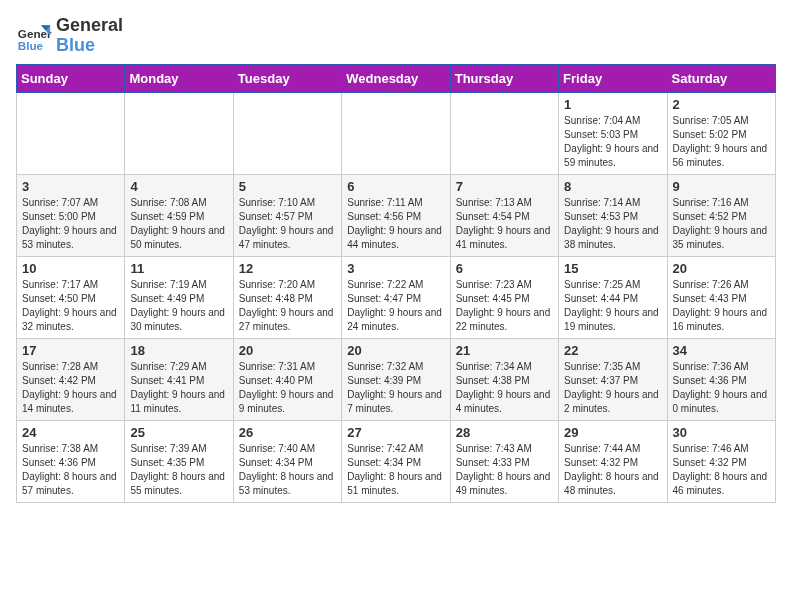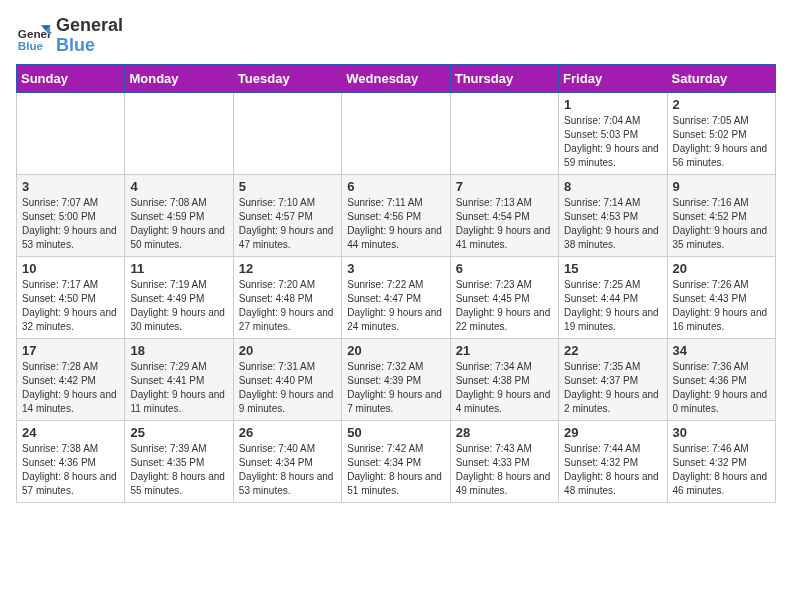--- a/index.html
+++ b/index.html
@@ -234,21 +234,21 @@
         </td>
         <td>
           <span class="day-num">25</span>
           <div class="day-info">Sunrise: 7:39 AM<br>Sunset: 4:35 PM<br>Daylight: 8 hours and 55 minutes.</div>
         </td>
         <td>
           <span class="day-num">26</span>
           <div class="day-info">Sunrise: 7:40 AM<br>Sunset: 4:34 PM<br>Daylight: 8 hours and 53 minutes.</div>
         </td>
         <td>
-          <span class="day-num">50</span>
+          <span class="day-num">27</span>
           <div class="day-info">Sunrise: 7:42 AM<br>Sunset: 4:34 PM<br>Daylight: 8 hours and 51 minutes.</div>
         </td>
         <td>
           <span class="day-num">28</span>
           <div class="day-info">Sunrise: 7:43 AM<br>Sunset: 4:33 PM<br>Daylight: 8 hours and 49 minutes.</div>
         </td>
         <td>
           <span class="day-num">29</span>
           <div class="day-info">Sunrise: 7:44 AM<br>Sunset: 4:32 PM<br>Daylight: 8 hours and 48 minutes.</div>
         </td>

